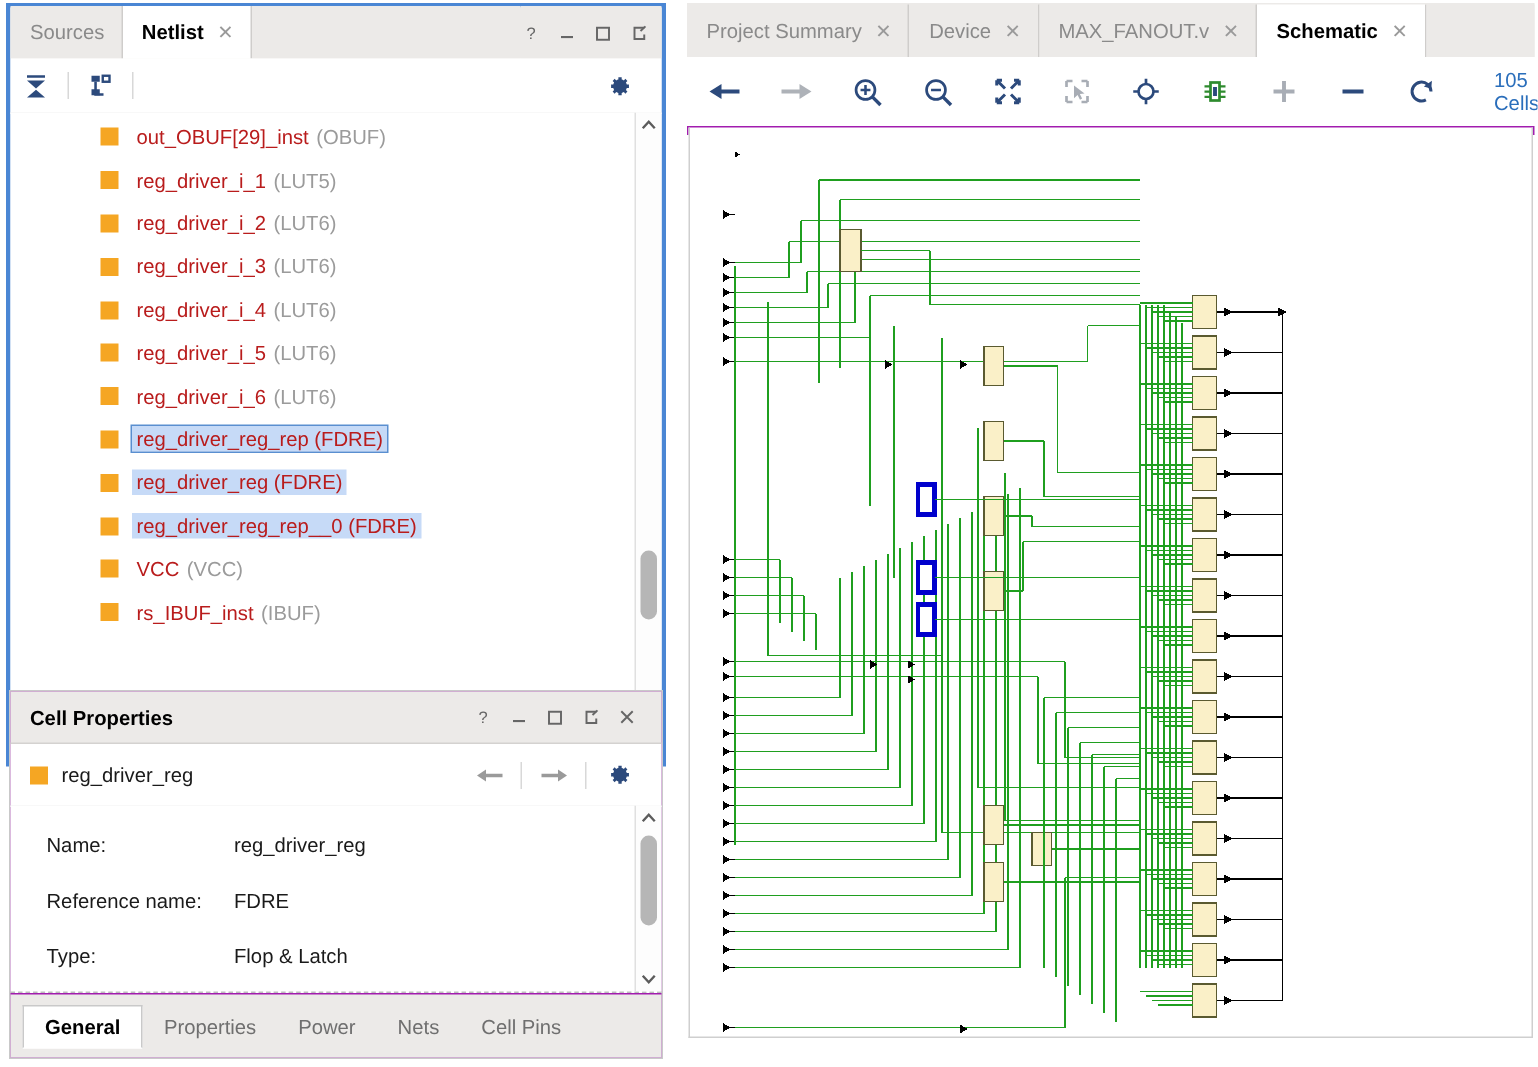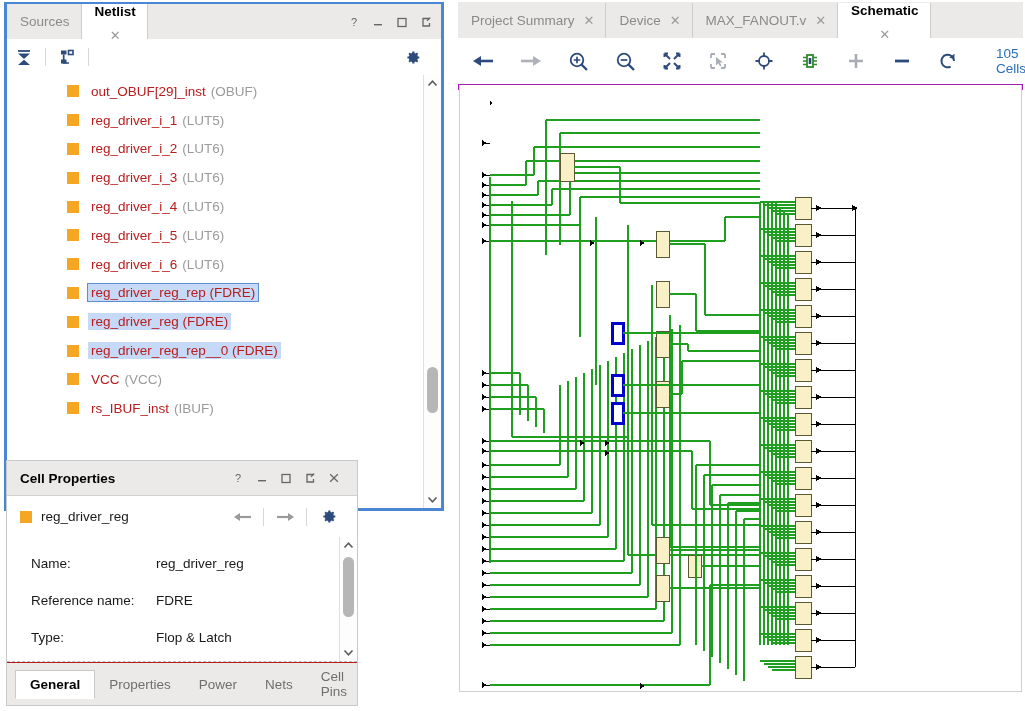--- a/index.html
+++ b/index.html
@@ -25,21 +25,20 @@
     display:flex;align-items:center;gap:9px;
     height:35px;padding:0 11px 0 13px;
     color:#8a8a8a;font-size:13.5px;
     background:#eceae8;
     border-right:1px solid #cfcdcb;
     cursor:default;white-space:nowrap;
   }
   .tab.active{
     background:#ffffff;color:#000000;font-weight:bold;
     border-right:1px solid #cfcdcb;
-    flex-direction:column;
   }
   .tab .x{font-size:13px;color:#9a9a9a;font-weight:normal;}
   .tabfill{flex:1;background:#eceae8;height:35px;border-bottom:0;}
 
   .winbtns{display:flex;align-items:center;gap:11px;padding:0 9px 0 0;height:35px;background:#eceae8;}
   .winbtn{color:#555;font-size:13px;line-height:1;display:inline-flex;align-items:center;justify-content:center;width:13px;height:13px;}
 
   
   #netlist-panel{
     position:absolute;left:4px;top:2px;width:440px;height:509px;
@@ -85,22 +84,22 @@
     color:#6b6b6b;font-size:10px;
   }
   .vs-arrow.top{position:absolute;top:0;left:0;right:0;}
   .vs-arrow.bot{position:absolute;bottom:0;left:0;right:0;}
   .vs-thumb{
     position:absolute;left:3px;right:3px;border-radius:6px;background:#b6b6b6;
   }
 
   
   #cellprops-panel{
-    position:absolute;left:6px;top:460px;width:352px;height:246px;
-    box-sizing:border-box;background:#b91c1c;
+    position:absolute;left:6px;top:460px;width:436px;height:246px;
+    box-sizing:border-box;background:#a21caf;
     border:1px solid #c9c9c9;
   }
   #cp-title{
     height:34px;background:#eceae8;display:flex;align-items:center;
     padding:0 8px 0 13px;border-bottom:1px solid #d4d2d0;
   }
   #cp-title .t{font-weight:bold;font-size:13.5px;color:#000;flex:1;}
   #cp-head{
     height:41px;background:#ffffff;display:flex;align-items:center;
     padding:0 12px 0 13px;border-bottom:1px solid #e3e3e3;

